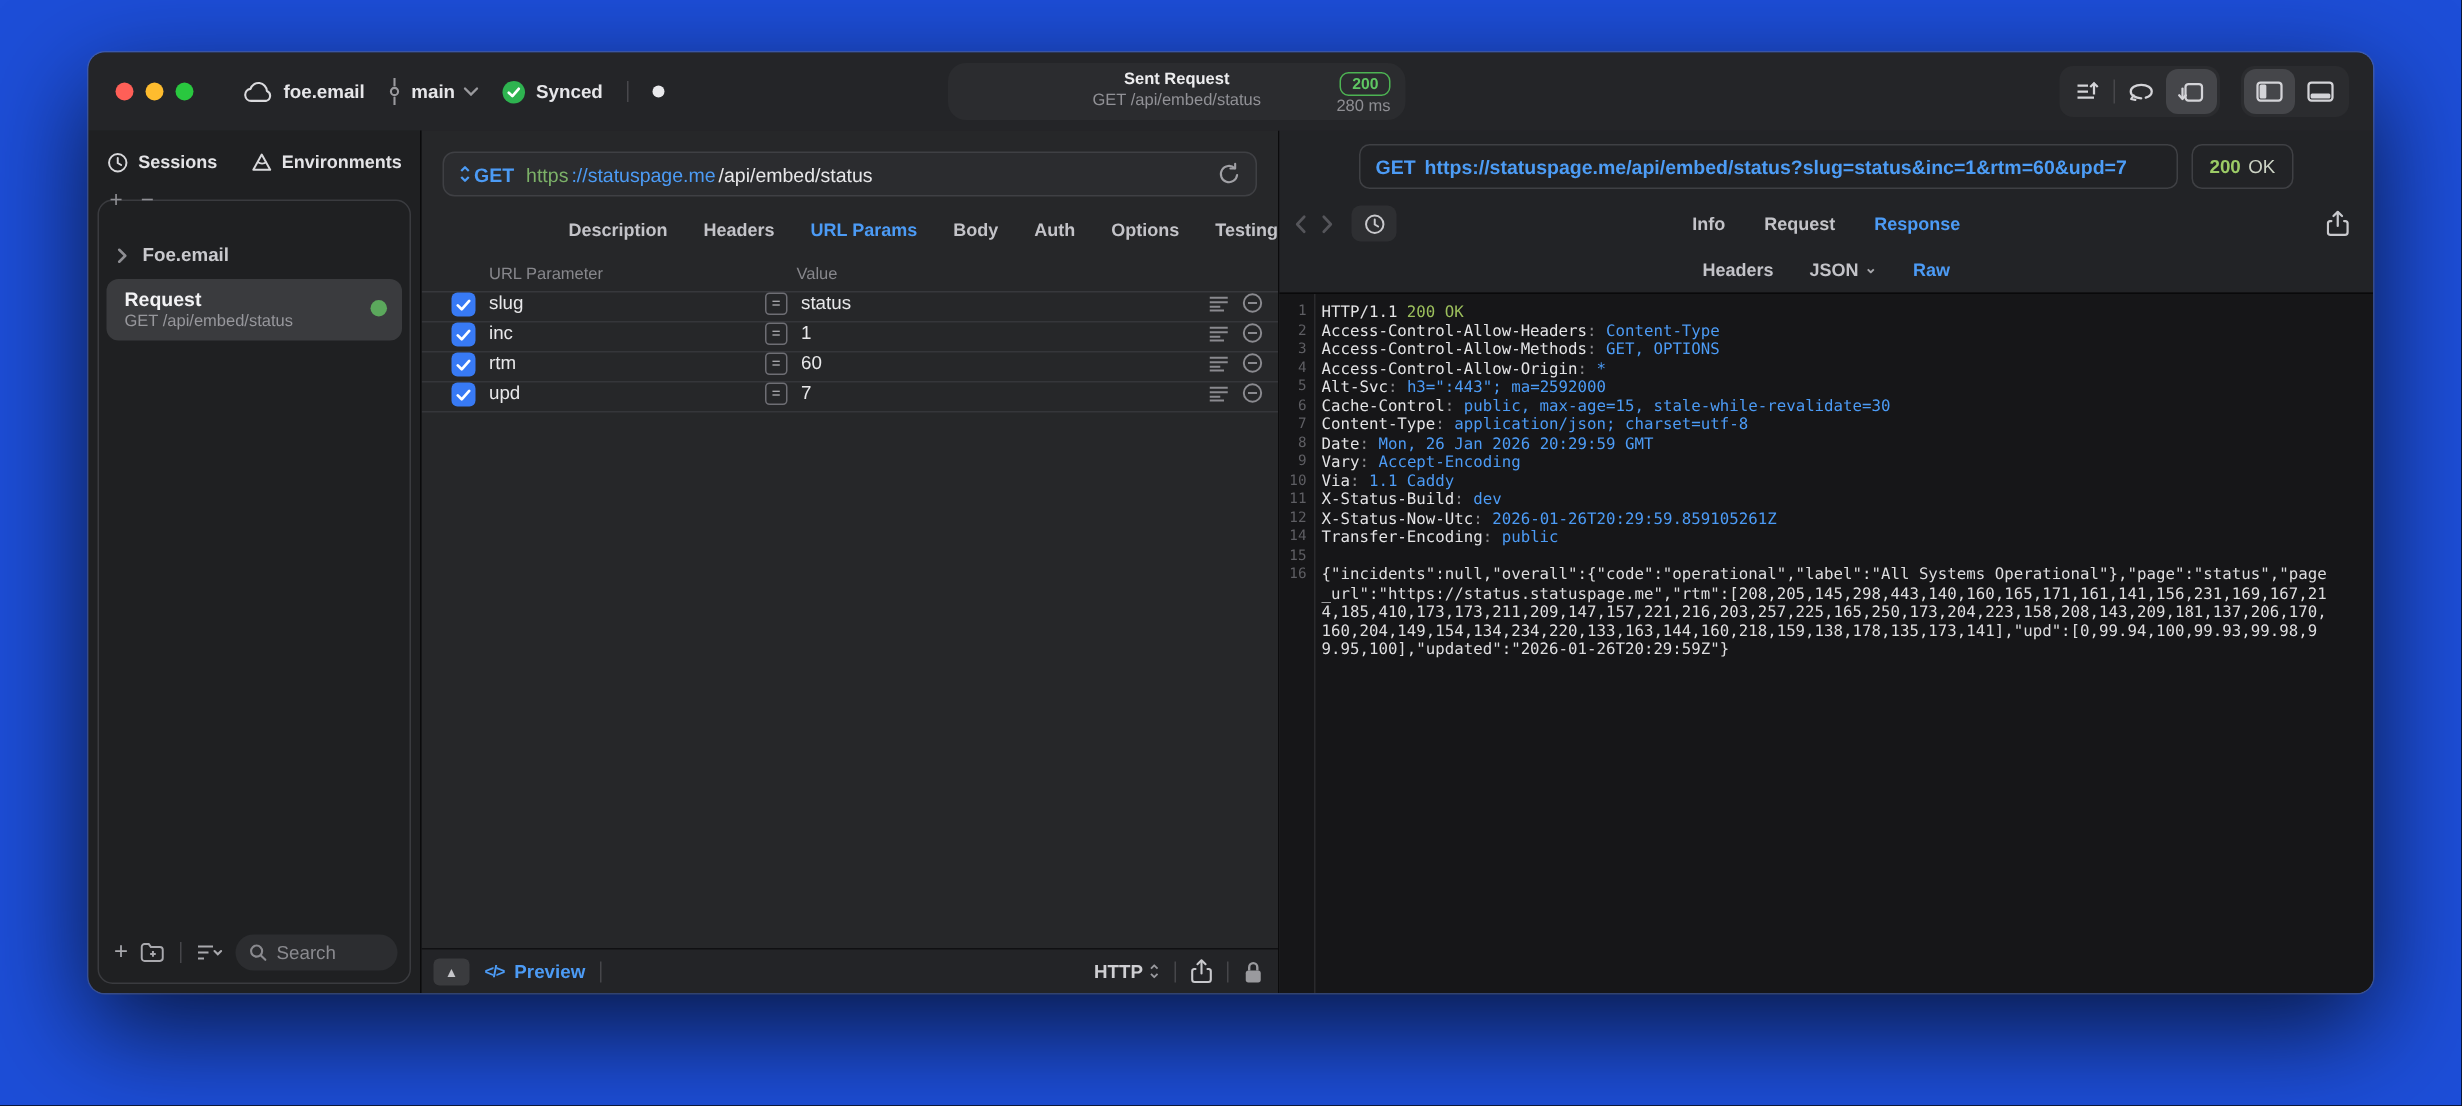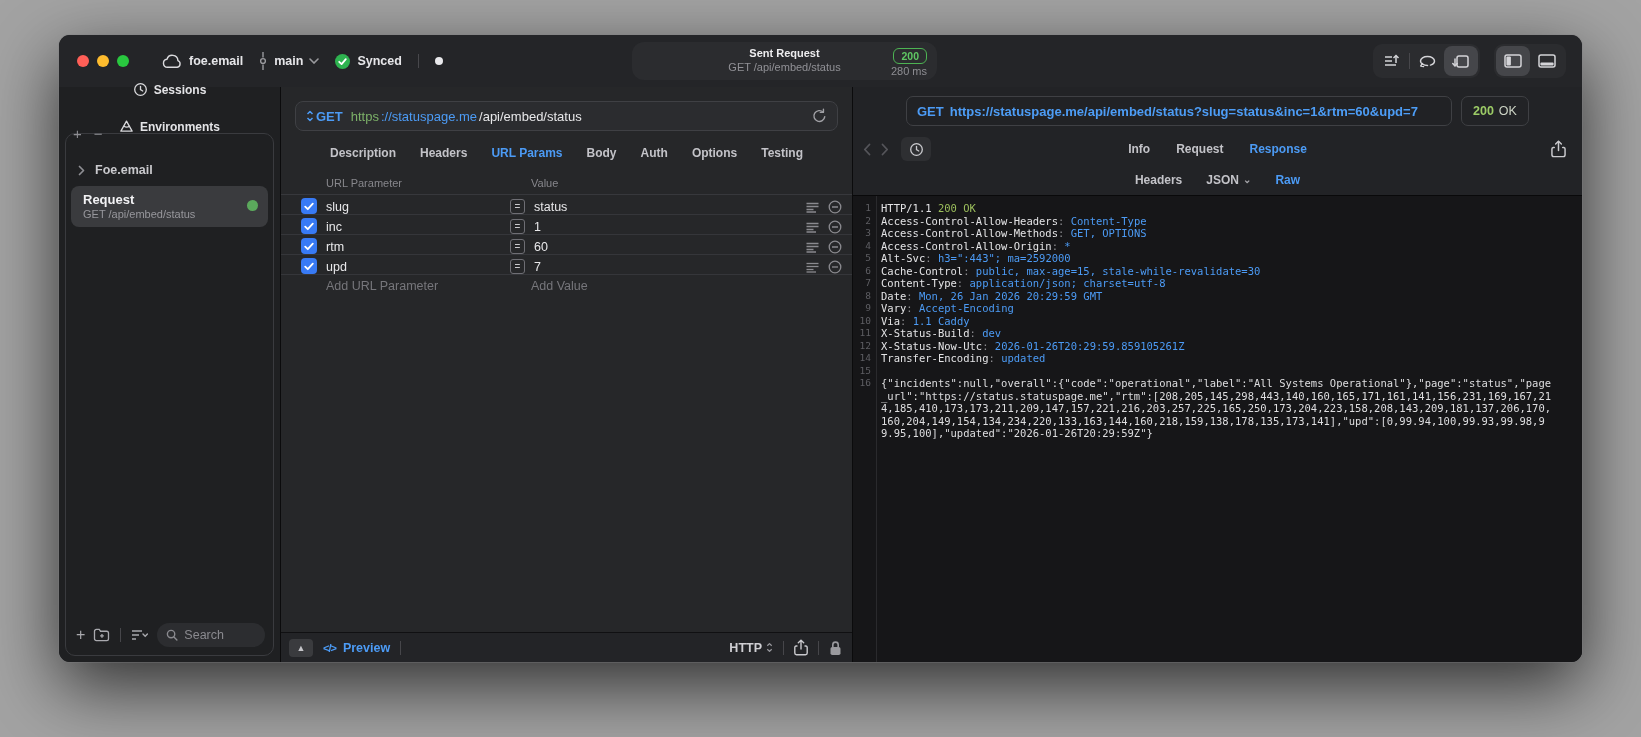--- a/index.html
+++ b/index.html
@@ -1,18 +1,18 @@
 <!DOCTYPE html>
 <html><head>
 <meta charset="utf-8">
 <style>
   * { margin:0; padding:0; box-sizing:border-box; }
   html,body { width:1641px; height:737px; background:#000; overflow:hidden;
               font-family:"Liberation Sans", sans-serif; -webkit-font-smoothing:antialiased; }
-  .screen { position:relative; width:1641px; height:737px; background:#a3a3a3; }
+  .screen { position:relative; width:1641px; height:737px; background:#1d4ed8; }
 
   .window { position:absolute; left:59px; top:35px; width:1523px; height:627px;
             background:#232427; border-radius:11px; overflow:hidden;
             box-shadow:0 0 0 1px rgba(130,130,135,.32), 0 24px 70px rgba(0,0,0,.7); }
 
   
   .titlebar { position:relative; height:52px; display:flex; align-items:center; background:#242528; }
   .traffic { display:flex; gap:8px; padding-left:18px; }
   .tl { width:12px; height:12px; border-radius:50%; }
   .tl.red{background:#FF5F57;} .tl.yellow{background:#FEBC2E;} .tl.green{background:#29C83F;}
@@ -39,21 +39,21 @@
   .tool-sep { width:1px; height:16px; background:#47474B; }
 
   
   .main { display:flex; height:575px; }
   .sidebar { width:222px; background:#1F2022; border-right:1px solid #0B0B0C; display:flex; flex-direction:column; position:relative; }
   .request-panel { width:572px; background:#262729; border-right:1px solid #0B0B0C; display:flex; flex-direction:column; }
   .response-panel { flex:1; background:#222326; display:flex; flex-direction:column; }
 
   
   .sb-tabs { height:36px; display:flex; align-items:center; justify-content:center; gap:22px; color:#E3E3E6;
-             font-size:12px; font-weight:600; padding-top:6px;flex-direction:column; }
+             font-size:12px; font-weight:600; padding-top:6px; }
   .sb-tab { display:flex; align-items:center; gap:6px; }
   .sb-plusminus { position:absolute; top:38px; left:14px; display:flex; gap:12px; color:#8E8E93; font-size:15px; z-index:2; }
   .sb-box { flex:1; margin:10px 6px 6px; border:1px solid #3A3B3F; border-radius:10px; display:flex; flex-direction:column; overflow:hidden; }
   .tree { padding-top:22px; flex:1; }
   .tree-row { display:flex; align-items:center; gap:8px; color:#C9C9CD; font-size:12.5px; font-weight:600;
               padding:7px 12px; }
   .tree-chev { color:#8E8E93; width:9px; display:inline-flex; }
   .req-card { margin:2px 5px; background:#3A3B3E; border-radius:8px; padding:6px 10px 7px 12px; position:relative; }
   .req-title { color:#F2F2F4; font-size:13px; font-weight:700; }
   .req-sub { color:#97979C; font-size:11px; margin-top:1px; }
@@ -66,30 +66,30 @@
                        font-family:"Liberation Sans", sans-serif; }
   .search-pill input::placeholder { color:#8A8A8F; }
 
   
   .url-bar { margin:14px 14px 0; height:30px; border:1px solid #3F4044; background:#2B2C2F; border-radius:8px;
              display:flex; align-items:center; padding:0 10px; font-size:13px; gap:2px; }
   .method { color:#4C9BF5; font-weight:700; margin-right:6px; }
   .u-scheme { color:#7CB168; } .u-host { color:#4C9BF5; } .u-path { color:#E7E7E9; }
   .url-reload { margin-left:auto; color:#A0A0A5; display:flex; }
 
-  .req-tabs { height:44px; display:flex; align-items:center; justify-content:center; gap:24px; }
+  .req-tabs { height:44px; display:flex; align-items:center; justify-content:flex-end; gap:24px; }
   .tab { color:#C3C3C8; font-size:12px; font-weight:600; cursor:default; display:inline-flex; align-items:center; gap:4px; }
   .tab-active { color:#4C9BF5; }
   .tab-chev { color:#A7A7AC; font-size:10px; line-height:6px; }
 
   .param-table { margin-top:2px; }
   .pt-head { display:flex; color:#87878C; font-size:11px; padding:0 14px 5px 45px; border-bottom:1px solid #37383C; }
   .pt-head .h-name { width:205px; }
   .pt-head .h-value { }
-  .p-row { display:flex; align-items:flex-end; height:20px; padding:0 10px 0 7px; border-bottom:1px solid #35363A; }
+  .p-row { display:flex; align-items:flex-start; height:20px; padding:0 10px 0 7px; border-bottom:1px solid #35363A; }
   .p-check { width:16px; height:16px; border-radius:4px; background:#387AF5; display:flex; align-items:center; justify-content:center; margin:0 9px 0 13px; }
   .p-name { width:184px; color:#E8E8EA; font-size:12.5px; }
   .eq-badge { width:15px; height:15px; border:1px solid #6E6E74; border-radius:3px; color:#C9C9CD; font-size:10px;
               display:flex; align-items:center; justify-content:center; margin-right:9px; }
   .p-value { flex:1; color:#E8E8EA; font-size:12.5px; }
   .row-ics { display:flex; align-items:center; gap:9px; color:#8A8A8F; }
   .p-add { display:flex; height:22px; align-items:center; padding-left:45px; color:#76767B; font-size:12.5px; }
   .p-add .a-name { width:205px; }
 
   .req-footer { margin-top:auto; height:30px; border-top:1px solid #101012; background:#232427;
@@ -450,24 +450,20 @@
       </span>
       <span>
         <svg width="14" height="14" viewBox="0 0 14 14">
                       <circle cx="7" cy="7" r="5.8" fill="none" stroke="#8A8A8F" stroke-width="1.3"></circle>
                       <line x1="4" y1="7" x2="10" y2="7" stroke="#8A8A8F" stroke-width="1.3"></line>
                     </svg>
       </span>
     </span>
   </div>
 </div>
-          <div class="p-add">
-            <span class="a-name">Add URL Parameter</span>
-            <span>Add Value</span>
-          </div>
         </div>
 
         <div class="req-footer">
           <span class="collapse-btn">▲</span>
           <span class="preview">
             <span class="code-glyph">&lt;/&gt;</span>
             <span>Preview</span>
           </span>
           <span class="rf-sep"></span>
           <span class="rf-right">
@@ -595,21 +591,21 @@
               <div class="cl">
                 <span class="ln">11</span>
                 <span class="lc"><span class="c-key">X-Status-Build</span><span class="c-colon">: </span><span class="c-val">dev</span></span>
               </div>
               <div class="cl">
                 <span class="ln">12</span>
                 <span class="lc"><span class="c-key">X-Status-Now-Utc</span><span class="c-colon">: </span><span class="c-val">2026-01-26T20:29:59.859105261Z</span></span>
               </div>
               <div class="cl">
                 <span class="ln">14</span>
-                <span class="lc"><span class="c-key">Transfer-Encoding</span><span class="c-colon">: </span><span class="c-val">updated</span></span>
+                <span class="lc"><span class="c-key">Transfer-Encoding</span><span class="c-colon">: </span><span class="c-val">public</span></span>
               </div>
               <div class="cl">
                 <span class="ln">15</span>
                 <span class="lc"></span>
               </div>
               <div class="cl">
                 <span class="ln">16</span>
                 <span class="lc"><span class="c-body">{"incidents":null,"overall":{"code":"operational","label":"All Systems Operational"},"page":"status","page_url":"https://status.statuspage.me","rtm":[208,205,145,298,443,140,160,165,171,161,141,156,231,169,167,214,185,410,173,173,211,209,147,157,221,216,203,257,225,165,250,173,204,223,158,208,143,209,181,137,206,170,160,204,149,154,134,234,220,133,163,144,160,218,159,138,178,135,173,141],"upd":[0,99.94,100,99.93,99.98,99.95,100],"updated":"2026-01-26T20:29:59Z"}</span></span>
               </div>
             </div>

